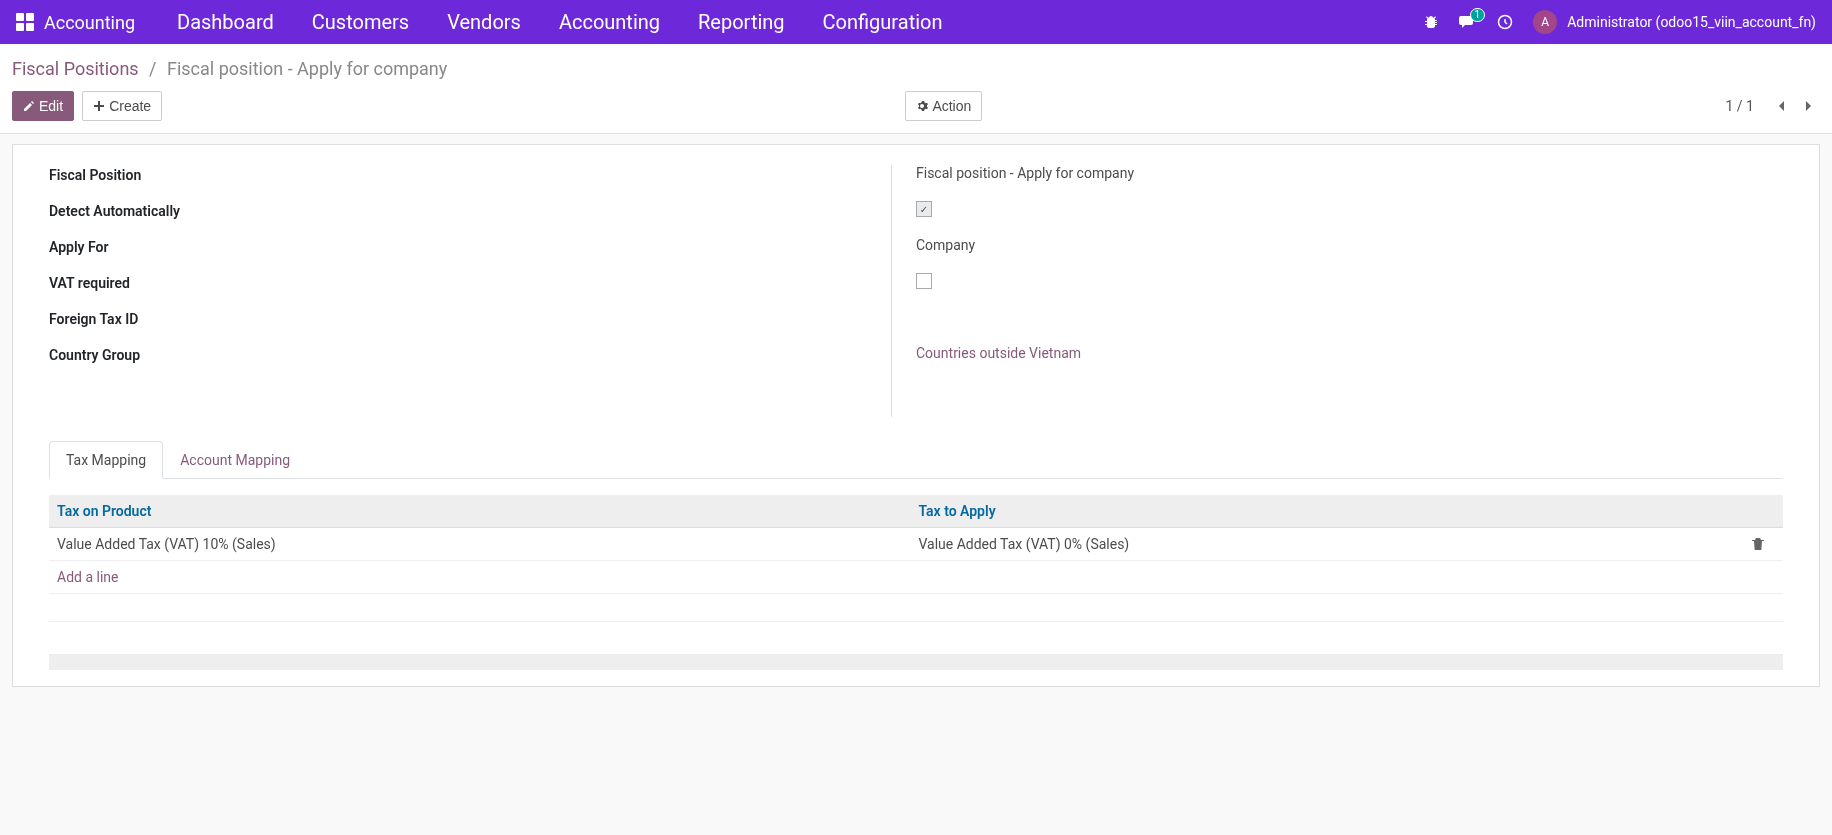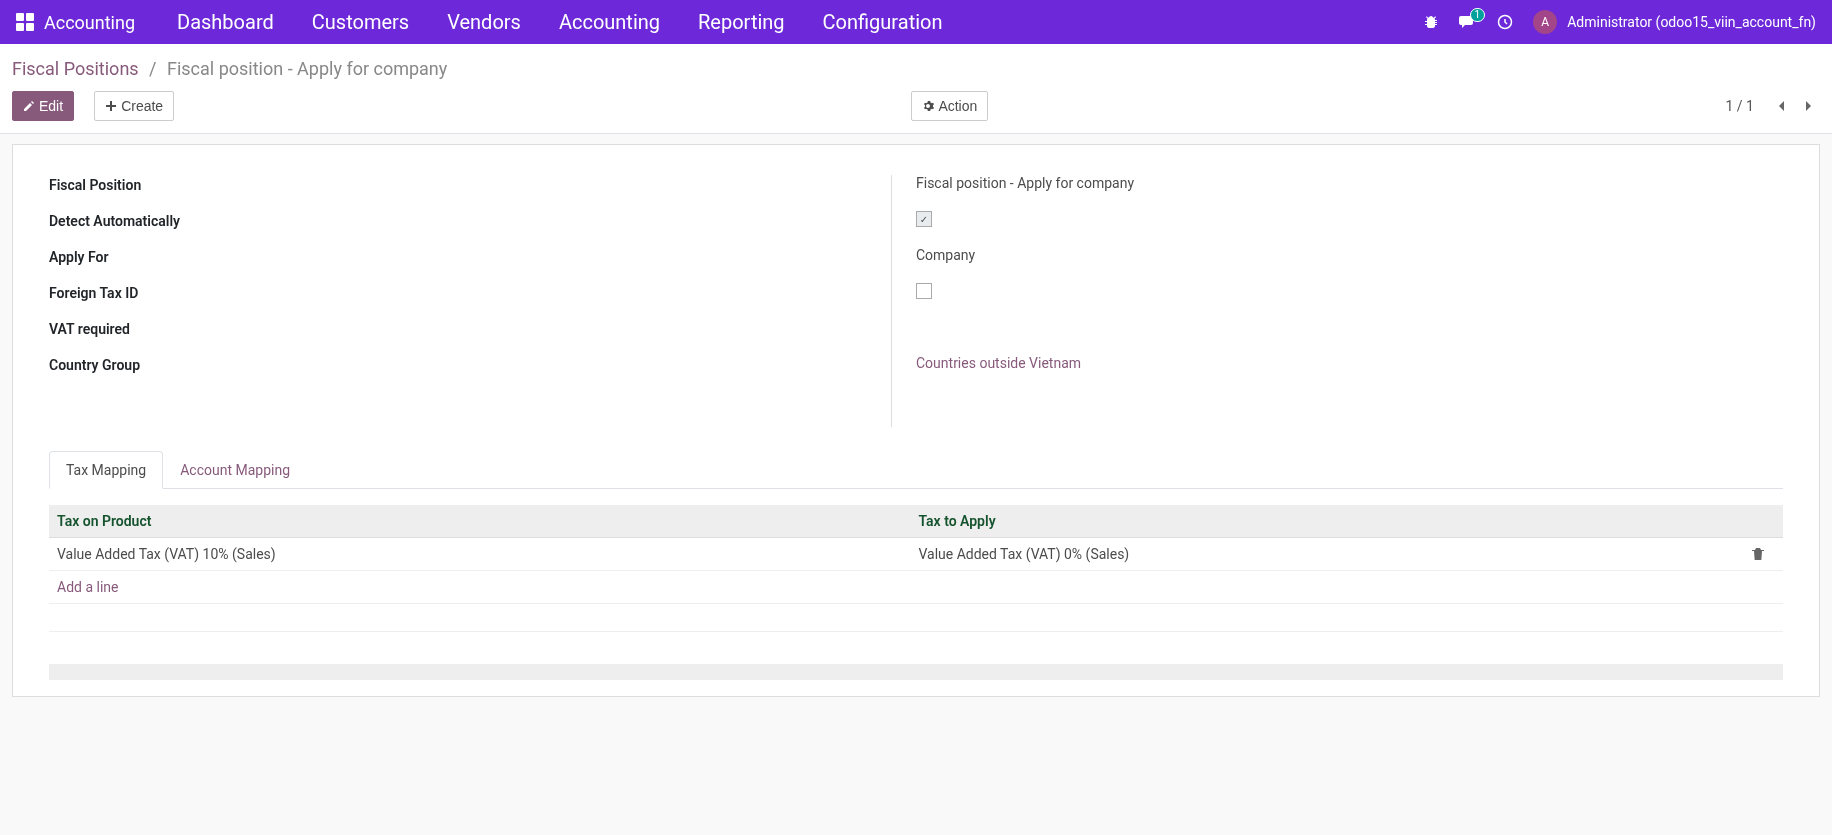--- a/index.html
+++ b/index.html
@@ -49,40 +49,40 @@
     .breadcrumb-link { color: #875a7b; cursor: pointer; }
     .breadcrumb-sep { color: #888; margin: 0 6px; }
     .breadcrumb-current { color: #888; }
     
     .controls-row {
       display: flex; align-items: center; justify-content: space-between;
       padding: 6px 12px 12px;
       background: white;
       border-bottom: 1px solid #dee2e6;
     }
-    .controls-left { display: flex; gap: 20px; align-items: center; border-radius: 7px; }
+    .controls-left { display: flex; gap: 8px; align-items: center; border-radius: 7px; }
     .btn {
       padding: 6px 10px; border: 1px solid #ccc; background: white;
       cursor: pointer; font-size: 14px; color: #4c4c4c;
       display: inline-flex; align-items: center; gap: 4px;
       border-radius: 2px;
     }
     .btn-primary {
       background: #875a7b; border-color: #875a7b; color: white;
     }
     .controls-center { flex: 1; display: flex; justify-content: center; }
     .controls-right { display: flex; align-items: center; gap: 16px; color: #555; }
     .pager { font-size: 14px; }
     .pager-nav { display: flex; gap: 6px; }
     .pager-arrow { cursor: pointer; padding: 4px 6px; color: #666; }
     
     .form-sheet-bg { padding: 10px 12px; }
     .form-sheet {
       background: white; border: 1px solid #ddd;
-      padding: 30px 36px 16px;
+      padding: 20px 36px 16px;
       max-width: 100%;
     }
     .form-fields { display: flex; margin-bottom: 24px; }
     .form-col { width: 50%; }
     .field-row { display: flex; align-items: flex-start; margin-bottom: 12px; min-height: 24px; }
     .field-label {
       width: 180px; font-weight: 600; color: #212529;
       flex-shrink: 0; padding-top: 2px;
     }
     .field-value { color: #4c4c4c; }
@@ -103,21 +103,21 @@
     }
     .tab.active {
       color: #4c4c4c; border-color: #dee2e6 #dee2e6 white;
       background: white; border-radius: 4px 4px 0 0;
     }
     
     .table { width: 100%; border-collapse: collapse; }
     .table th {
       text-align: left; background: #eee; padding: 8px;
       font-weight: 600; border-bottom: 1px solid #ddd;
-      color: #14532d;
+      color: #0369a1;
     }
     .table td { padding: 8px; border-bottom: 1px solid #eee; }
     .table th.actions, .table td.actions { width: 40px; text-align: center; }
     .add-line { color: #875a7b; cursor: pointer; }
     .trash-icon { cursor: pointer; color: #666; }
     .bottom-bar { background: #eee; height: 16px; margin-top: 32px; }
 
     svg { display: block; }
   </style>
 </head>
@@ -220,24 +220,24 @@
           <div class="field-row">
             <div class="field-label">Fiscal Position</div>
           </div>
           <div class="field-row">
             <div class="field-label">Detect Automatically</div>
           </div>
           <div class="field-row">
             <div class="field-label">Apply For</div>
           </div>
           <div class="field-row">
+            <div class="field-label">VAT required</div>
+          </div>
+          <div class="field-row">
             <div class="field-label">Foreign Tax ID</div>
-          </div>
-          <div class="field-row">
-            <div class="field-label">VAT required</div>
           </div>
           <div class="field-row">
             <div class="field-label">Country Group</div>
           </div>
         </div>
         <div class="col-sep"></div>
       </div>
       <div class="form-col">
         <div class="field-row">
           <div class="field-value">Fiscal position - Apply for company</div>

